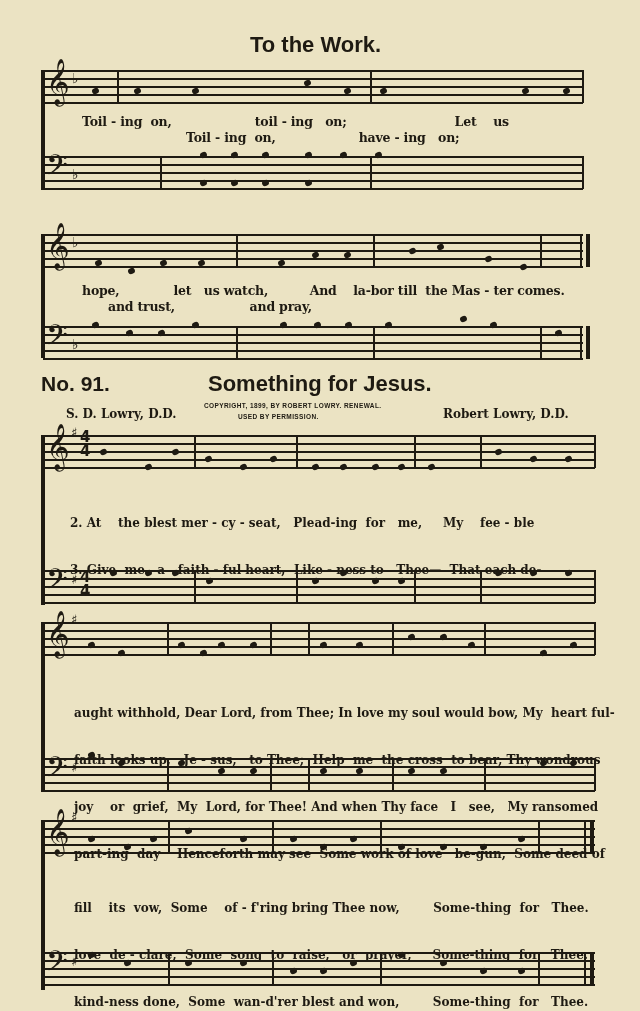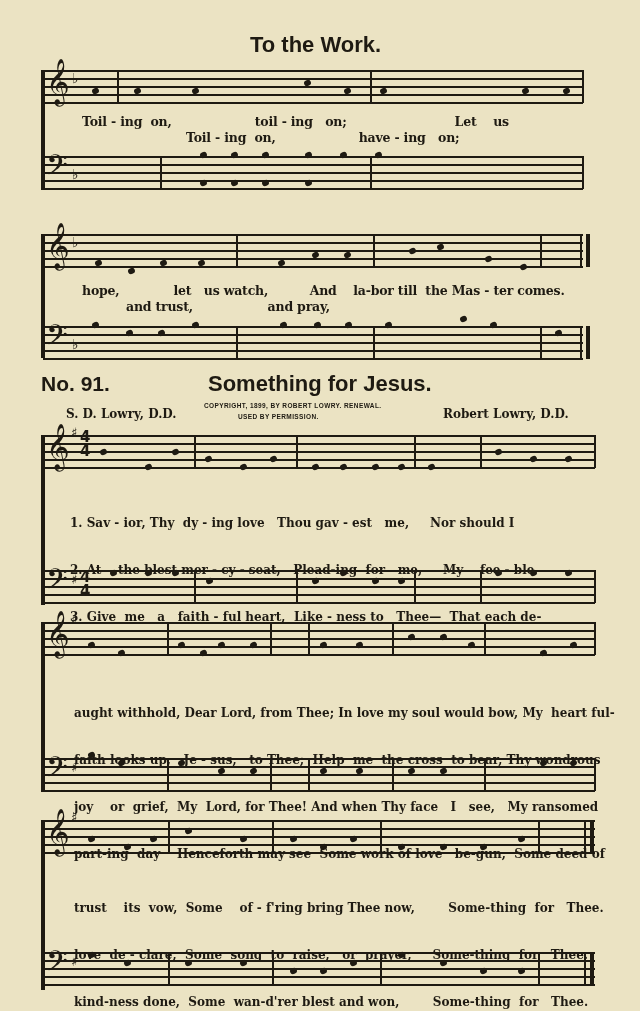--- a/index.html
+++ b/index.html
@@ -93,21 +93,21 @@
 <div class="note" style="left:198px;top:260px"></div>
 <div class="note" style="left:278px;top:260px"></div>
 <div class="note" style="left:312px;top:252px"></div>
 <div class="note" style="left:344px;top:252px"></div>
 <div class="note" style="left:409px;top:248px"></div>
 <div class="note" style="left:437px;top:244px"></div>
 <div class="note" style="left:485px;top:256px"></div>
 <div class="note" style="left:520px;top:264px"></div>
 
 <div class="lyric" style="left:82px;top:283px">hope,             let   us watch,          And    la-bor till  the Mas - ter comes.</div>
-<div class="lyric" style="left:126px;top:299px">and trust,                  and pray,</div>
+<div class="lyric" style="left:108px;top:299px">and trust,                  and pray,</div>
 
 <div class="staff" style="top:326px;width:540px;height:32px;">
   <div class="line" style="top:0"></div>
     <div class="line" style="top:8px"></div>
     <div class="line" style="top:16px"></div>
     <div class="line" style="top:24px"></div>
     <div class="line" style="top:32px"></div>
 </div>
 <div class="clef" style="left:46px;top:318px;font-size:34px;">𝄢</div>
 <div class="clef" style="left:72px;top:336px;font-size:14px;">♭</div>
@@ -160,21 +160,20 @@
 <div class="note" style="left:312px;top:464px"></div>
 <div class="note" style="left:340px;top:464px"></div>
 <div class="note" style="left:372px;top:464px"></div>
 <div class="note" style="left:398px;top:464px"></div>
 <div class="note" style="left:428px;top:464px"></div>
 <div class="note" style="left:495px;top:449px"></div>
 <div class="note" style="left:530px;top:456px"></div>
 <div class="note" style="left:565px;top:456px"></div>
 
 <div class="verse" style="left:70px;top:485px;">
-  <div>1. Sav - ior, Thy  dy - ing love   Thou gav - est   me,     Nor should I</div>
   <div>2. At    the blest mer - cy - seat,   Plead-ing  for   me,     My    fee - ble</div>
   <div>3. Give  me   a   faith - ful heart,  Like - ness to   Thee—  That each de-</div>
 </div>
 
 <div class="staff" style="top:570px;width:552px;height:32px;">
   <div class="line" style="top:0"></div>
     <div class="line" style="top:8px"></div>
     <div class="line" style="top:16px"></div>
     <div class="line" style="top:24px"></div>
     <div class="line" style="top:32px"></div>
@@ -286,21 +285,21 @@
 <div class="note" style="left:240px;top:836px"></div>
 <div class="note" style="left:290px;top:836px"></div>
 <div class="note" style="left:320px;top:844px"></div>
 <div class="note" style="left:350px;top:836px"></div>
 <div class="note" style="left:398px;top:844px"></div>
 <div class="note" style="left:440px;top:844px"></div>
 <div class="note" style="left:480px;top:844px"></div>
 <div class="note" style="left:518px;top:836px"></div>
 
 <div class="verse" style="left:74px;top:870px;">
-  <div>trust    its  vow,  Some    of - f'ring bring Thee now,        Some-thing  for   Thee.</div>
+  <div>fill    its  vow,  Some    of - f'ring bring Thee now,        Some-thing  for   Thee.</div>
   <div>love  de - clare,  Some  song  to  raise,   or  prayer,     Some-thing  for   Thee.</div>
   <div>kind-ness done,  Some  wan-d'rer blest and won,        Some-thing  for   Thee.</div>
   
 </div>
 
 <div class="staff" style="top:952px;width:552px;height:32px;">
   <div class="line" style="top:0"></div>
     <div class="line" style="top:8px"></div>
     <div class="line" style="top:16px"></div>
     <div class="line" style="top:24px"></div>

